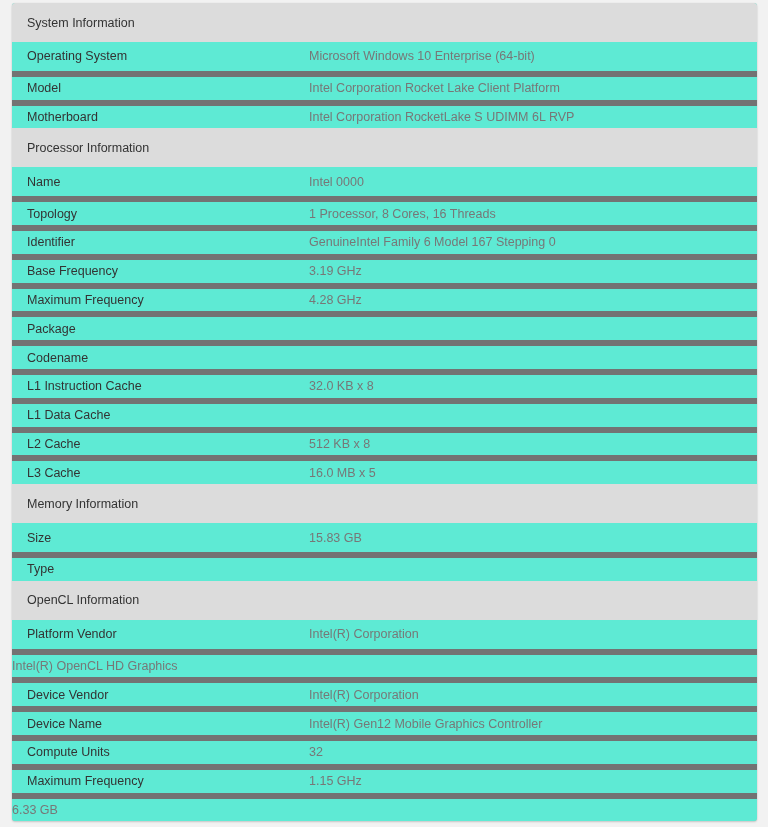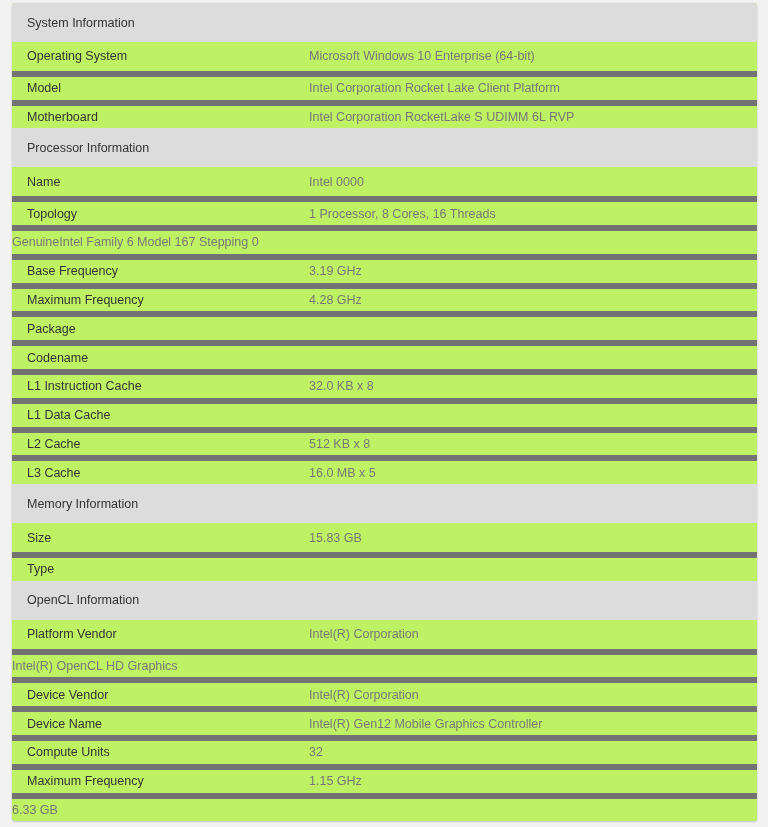--- a/index.html
+++ b/index.html
@@ -9,21 +9,21 @@
       width: 768px;
       height: 827px;
       overflow: hidden;
       font-family: "Liberation Sans", sans-serif;
     }
     .card {
       position: absolute;
       left: 12px;
       top: 3px;
       width: 745px;
-      background: #bef264;
+      background: #5eead4;
       border-radius: 3px;
       box-shadow: 0 1px 2px rgba(0,0,0,0.18), 0 0 1px rgba(0,0,0,0.12);
       overflow: hidden;
     }
     .section-header {
       height: 39px;
       background: #dcdcdc;
       display: flex;
       align-items: center;
       padding-left: 15px;
@@ -77,20 +77,21 @@
   </div>
   <div class="row">
     <span class="label">Name</span>
     <span class="value">Intel 0000</span>
   </div>
   <div class="row">
     <span class="label">Topology</span>
     <span class="value">1 Processor, 8 Cores, 16 Threads</span>
   </div>
   <div class="row">
+    <span class="label">Identifier</span>
     <span class="value">GenuineIntel Family 6 Model 167 Stepping 0</span>
   </div>
   <div class="row">
     <span class="label">Base Frequency</span>
     <span class="value">3.19 GHz</span>
   </div>
   <div class="row">
     <span class="label">Maximum Frequency</span>
     <span class="value">4.28 GHz</span>
   </div>

